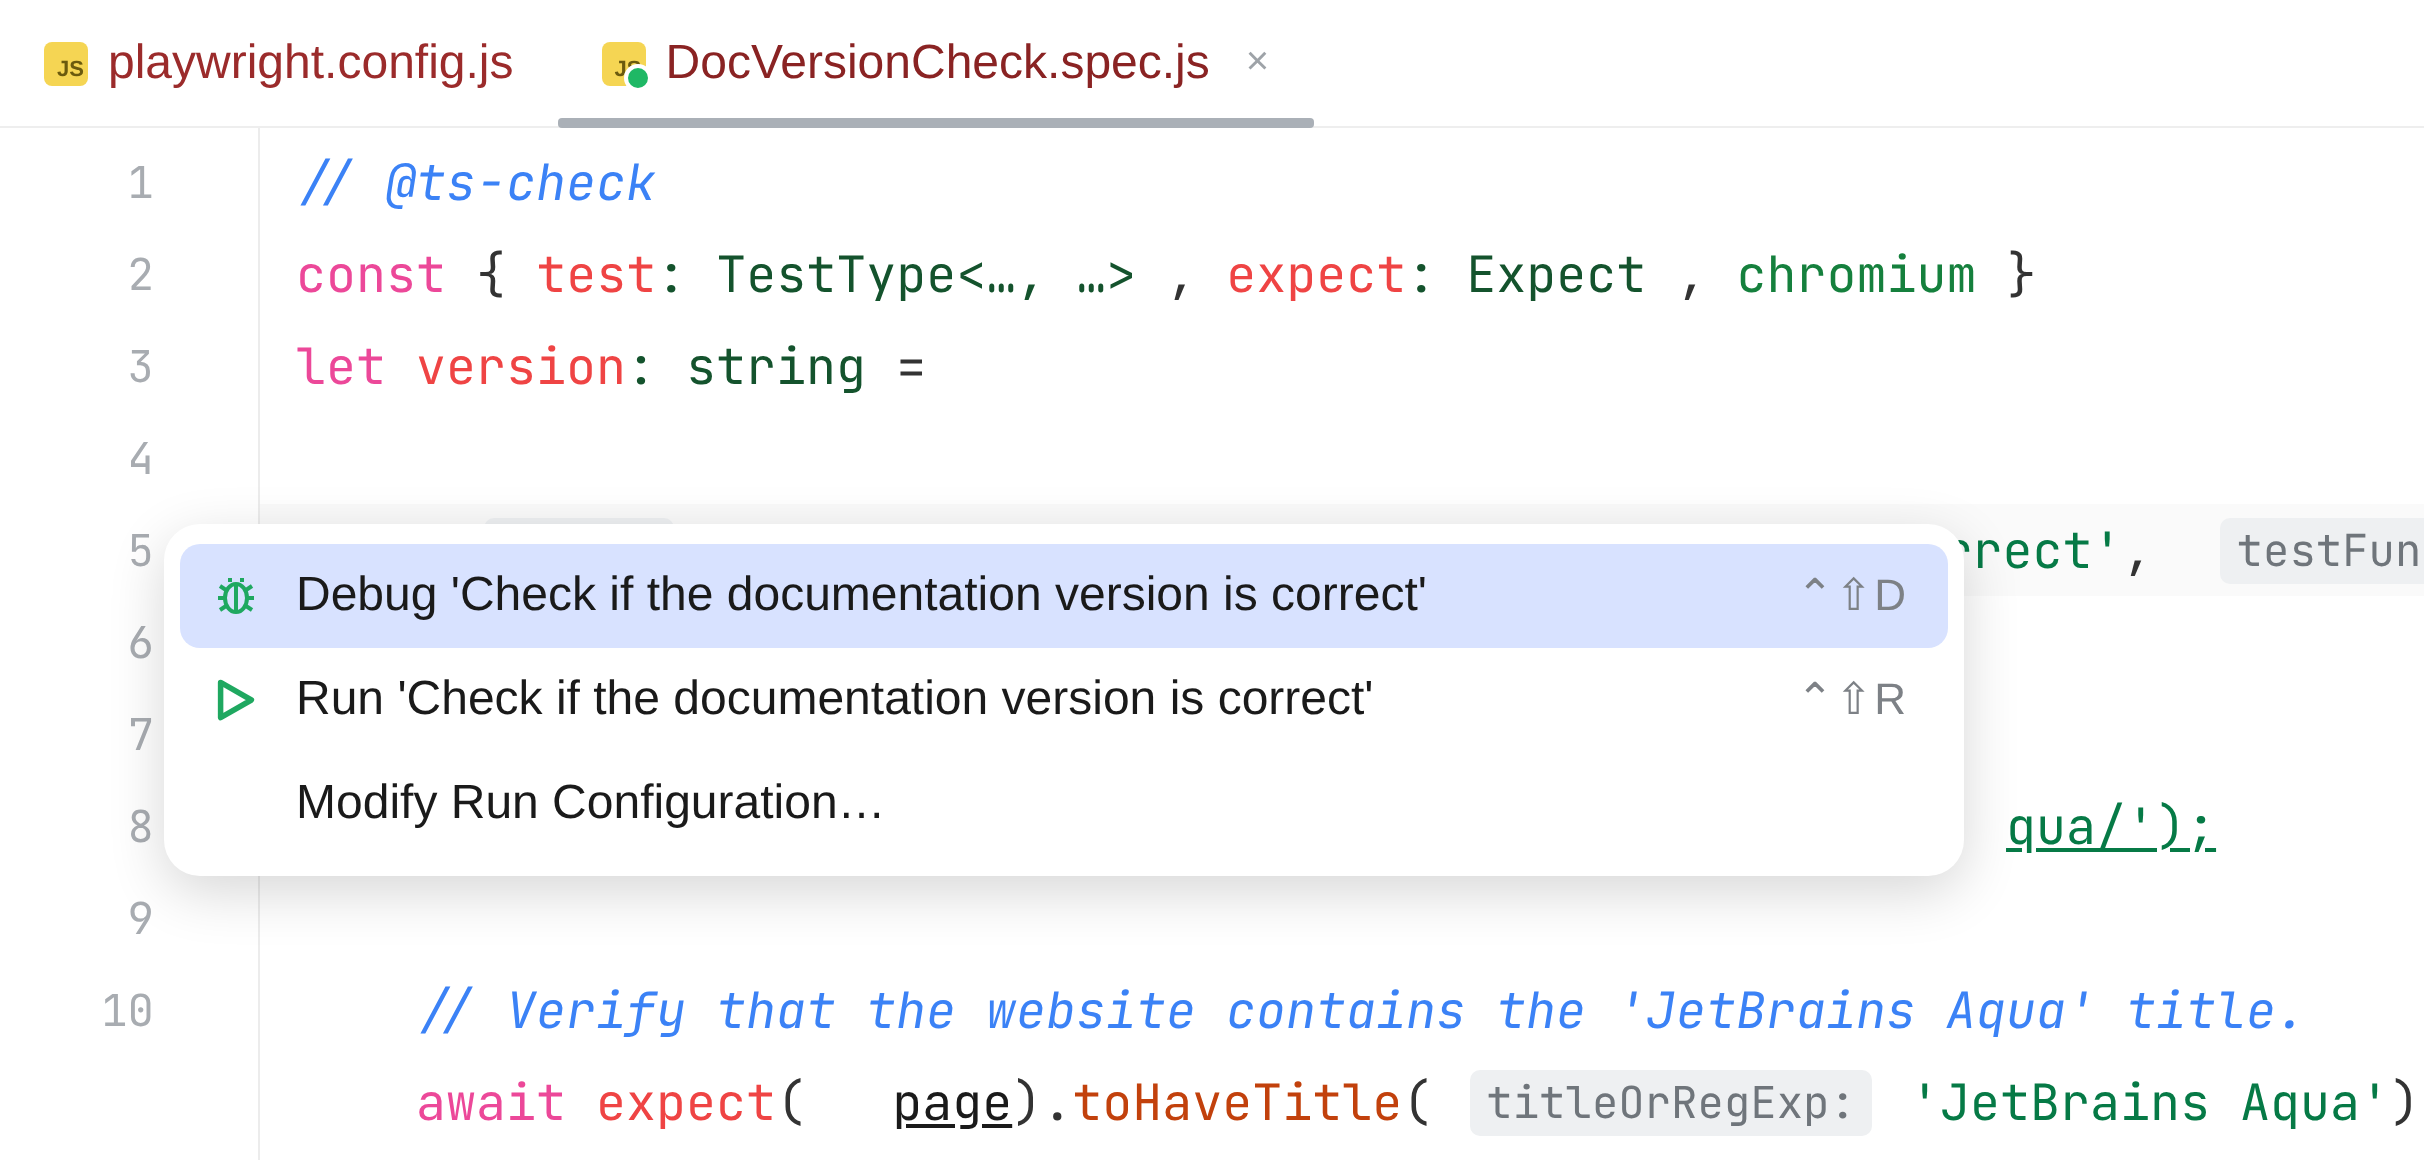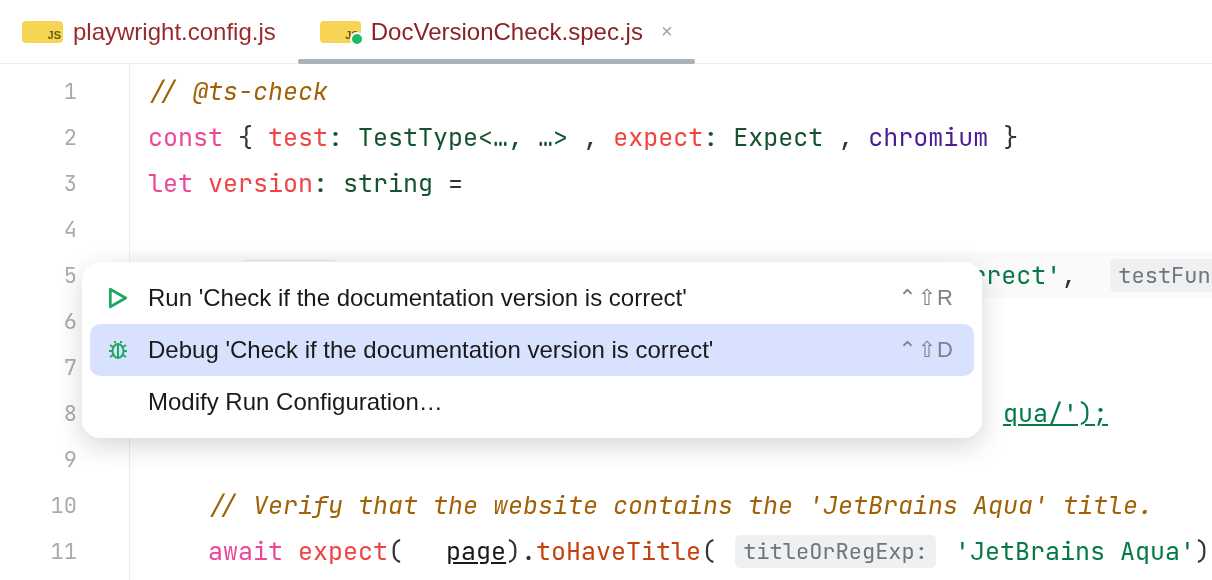--- a/index.html
+++ b/index.html
@@ -40,21 +40,21 @@
     height: 5px;
     background: #aab0b7;
     border-radius: 2px;
   }
   .tab .close {
     color: #9ea3a8;
     font-size: 20px;
     margin-left: 8px;
   }
   .tab .js-badge {
-    width: 41px;
+    width: 22px;
     height: 22px;
     background: #f5d553;
     border-radius: 4px;
     display: inline-flex;
     align-items: flex-end;
     justify-content: flex-end;
     font-size: 11px;
     font-weight: 700;
     color: #6b5a0e;
     padding: 2px;
@@ -107,24 +107,24 @@
   }
   .code-line {
     height: 46px;
     display: flex;
     align-items: center;
     padding-left: 18px;
   }
   .code-line.hl {
     background: #fafafa;
   }
-  .tok-comment { color: #a16207; font-style: italic; }
+  .tok-comment { color: #3b82f6; font-style: italic; }
   .tok-kw { color: #ec4899; }
   .tok-name { color: #ef4444; }
-  .tok-type { color: #4c1d95; }
+  .tok-type { color: #15803d; }
   .tok-str { color: #067a46; }
   .tok-punc { color: #333; }
   .tok-call { color: #2e6ba8; }
   .tok-under { text-decoration: underline; margin-left: 43px; }
   .hint {
     background: #eef0f2;
     color: #6f757b;
     border-radius: 5px;
     padding: 2px 8px;
     font-size: 22px;
@@ -230,24 +230,20 @@
         <span class="gutter-icon"></span>
       </div>
     <div class="gutter-row">
         <span>9</span>
         <span class="gutter-icon"></span>
       </div>
     <div class="gutter-row">
         <span>10</span>
         <span class="gutter-icon"></span>
       </div>
-    <div class="gutter-row">
-        <span>11</span>
-        <span class="gutter-icon"></span>
-      </div>
   </div>
 
   <div class="code">
 
     <div class="code-line">
       <span class="tok-comment">// @ts-check</span>
     </div>
 
     <div class="code-line">
       <span class="tok-kw">const</span>
@@ -316,47 +312,47 @@
       <span class="tok-call" style="color:#c2410c">toHaveTitle</span>
       <span class="tok-punc">(</span>
         <span>&nbsp;</span>
       <span class="hint">titleOrRegExp:</span>
         <span>&nbsp;</span>
       <span class="tok-str">'JetBrains Aqua'</span>
       <span class="tok-punc">);</span>
     </div>
 
     <div class="context-menu">
-      <div class="menu-item">
-        <span class="mi-icon">
-          <svg width="22" height="22" viewBox="0 0 20 20">
-              <polygon points="3,2 17,10 3,18" fill="none" stroke="#1fa860" stroke-width="2.5" stroke-linejoin="round"></polygon>
-            </svg>
-        </span>
-        <span class="mi-label">Run 'Check if the documentation version is correct'</span>
-        <span class="mi-short">⌃⇧R</span>
-      </div>
       <div class="menu-item selected">
         <span class="mi-icon">
           <svg width="24" height="24" viewBox="0 0 24 24" fill="none" stroke="#1fa860" stroke-width="2">
             <ellipse cx="12" cy="13" rx="5.5" ry="7"></ellipse>
             <line x1="12" y1="6" x2="12" y2="20"></line>
             <line x1="3" y1="13" x2="6.5" y2="13"></line>
               <line x1="17.5" y1="13" x2="21" y2="13"></line>
             <line x1="4" y1="7" x2="7" y2="9"></line>
               <line x1="20" y1="7" x2="17" y2="9"></line>
             <line x1="4" y1="19" x2="7" y2="17"></line>
               <line x1="20" y1="19" x2="17" y2="17"></line>
             <path d="M9 5 L9 3 M15 5 L15 3"></path>
           </svg>
         </span>
         <span class="mi-label">Debug 'Check if the documentation version is correct'</span>
         <span class="mi-short">⌃⇧D</span>
       </div>
       <div class="menu-item">
+        <span class="mi-icon">
+          <svg width="22" height="22" viewBox="0 0 20 20">
+              <polygon points="3,2 17,10 3,18" fill="none" stroke="#1fa860" stroke-width="2.5" stroke-linejoin="round"></polygon>
+            </svg>
+        </span>
+        <span class="mi-label">Run 'Check if the documentation version is correct'</span>
+        <span class="mi-short">⌃⇧R</span>
+      </div>
+      <div class="menu-item">
         <span class="mi-icon"></span>
         <span class="mi-label">Modify Run Configuration…</span>
         <span class="mi-short"></span>
       </div>
     </div>
 
   </div>
 </div>
 
 </body></html>

